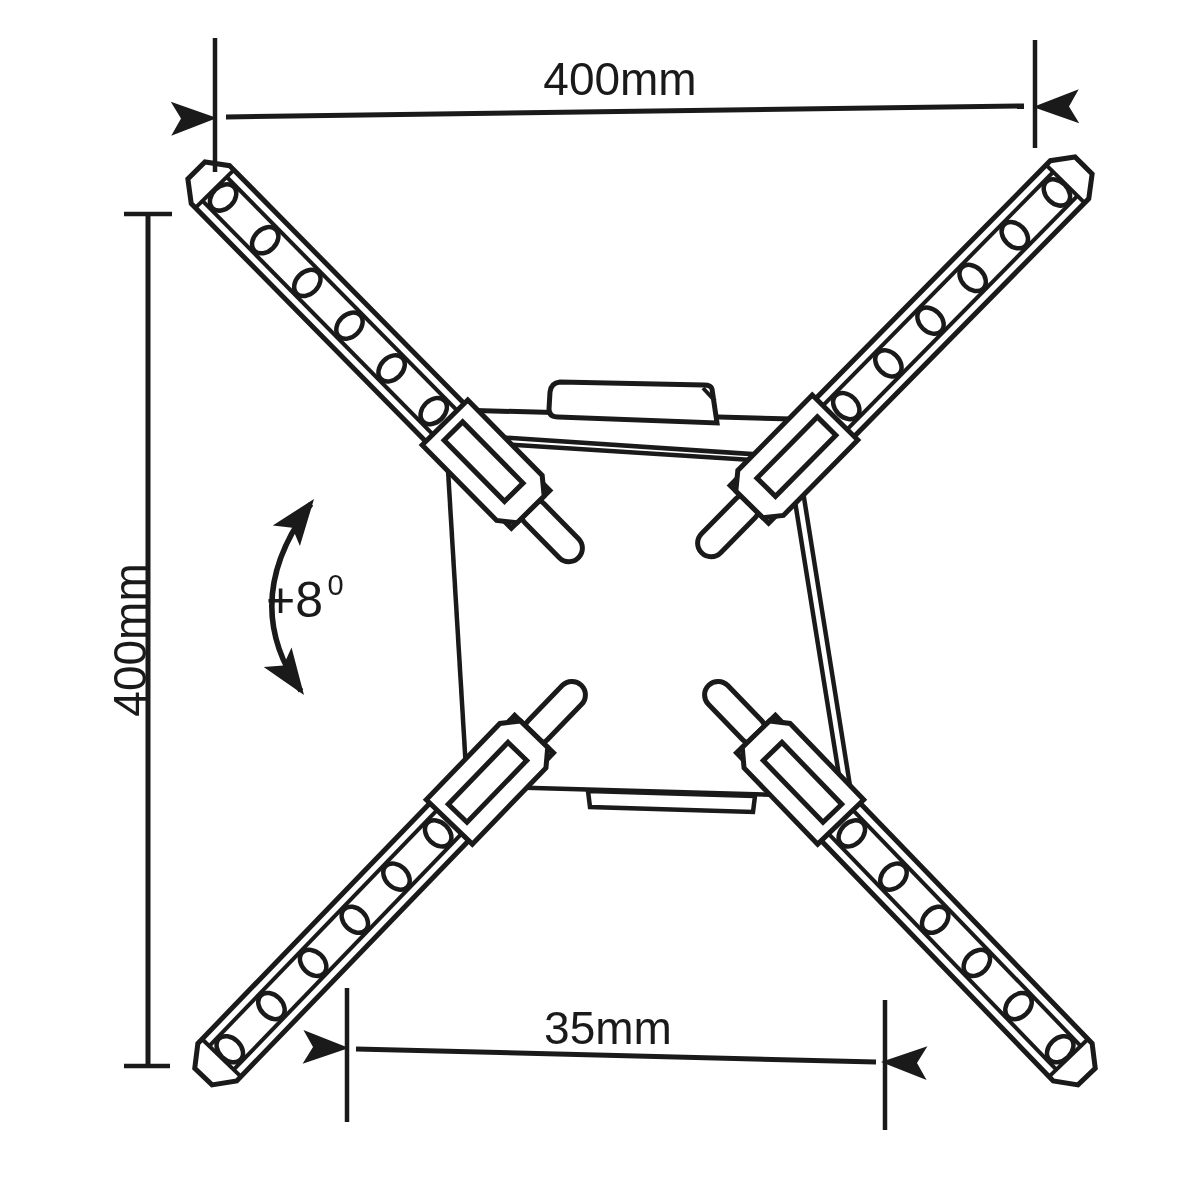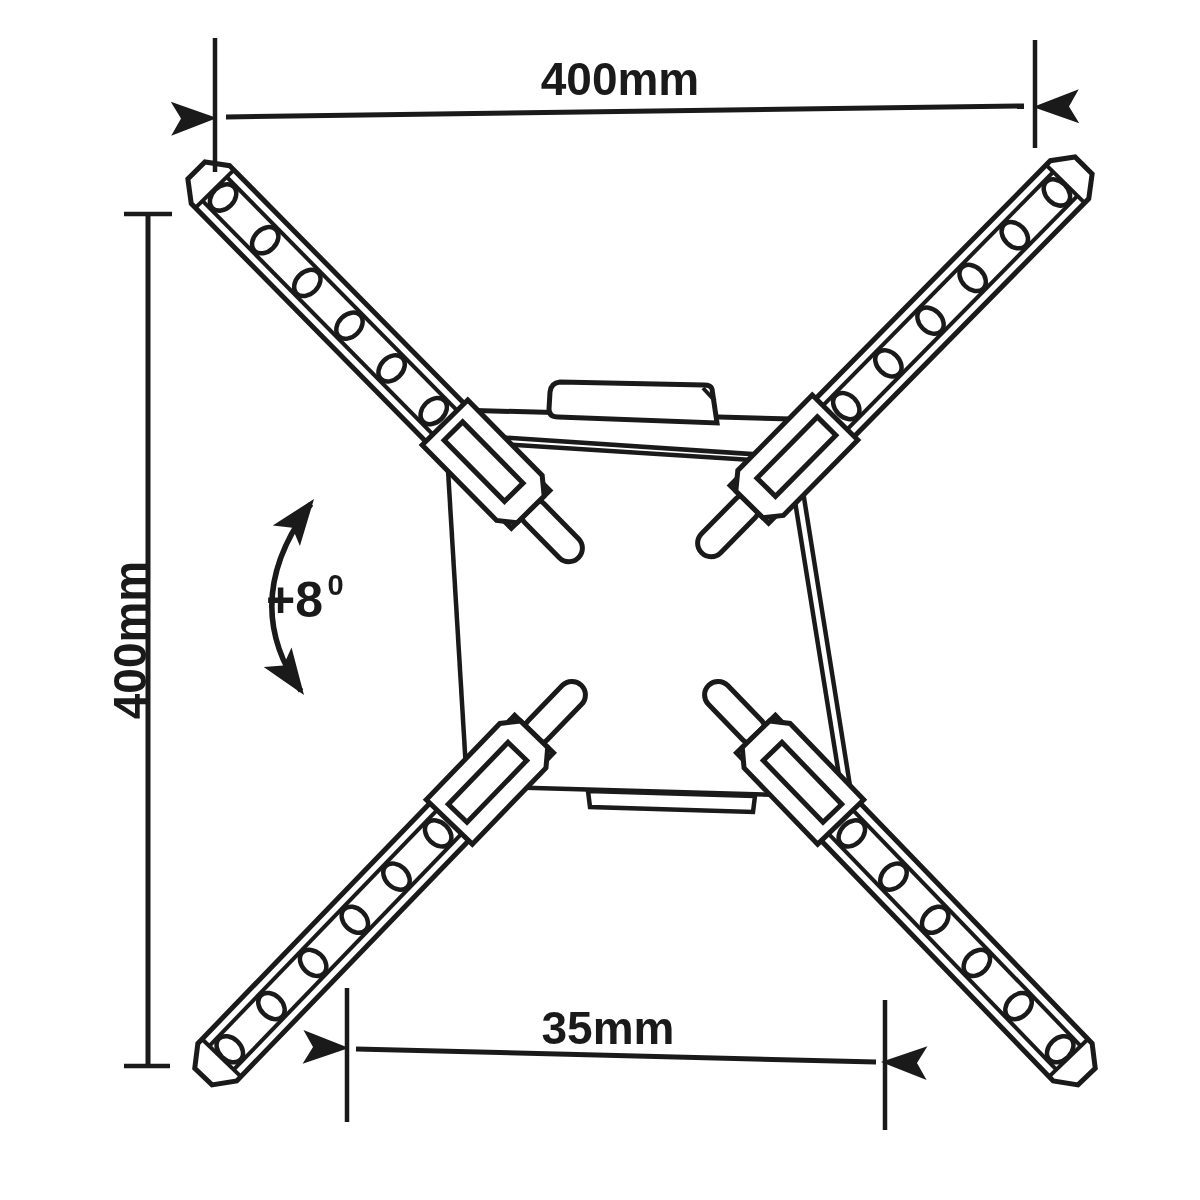--- a/index.html
+++ b/index.html
@@ -9,21 +9,20 @@
     width: 1200px;
     height: 1200px;
     overflow: hidden;
     font-family: "Liberation Sans", sans-serif;
   }
   .stage {
     position: relative;
     width: 1200px;
     height: 1200px;
     background: #ffffff;
-    font-weight: bold;
   }
   svg { display: block; }
   text {
     font-family: "Liberation Sans", sans-serif;
     fill: #1a1a1a;
   }
   .dim-label { font-size: 46px; }
   .tilt-label { font-size: 50px; }
   .tilt-sup { font-size: 29px; }
 </style>

